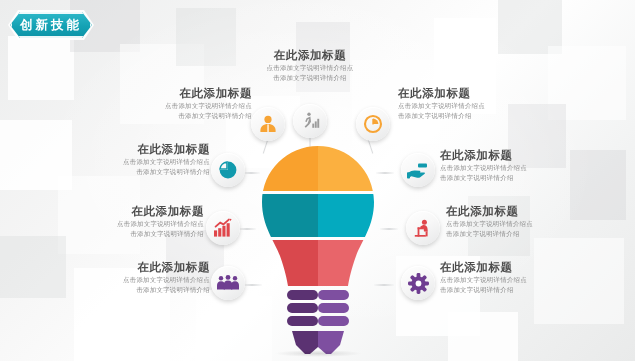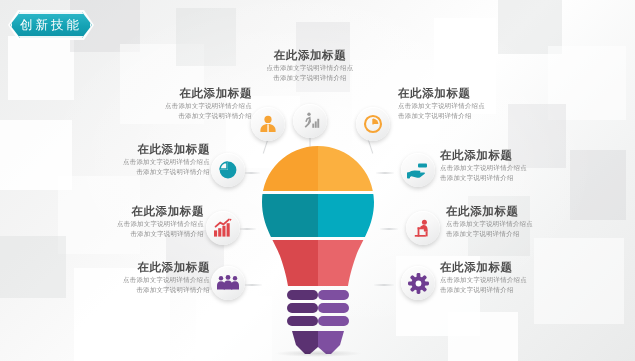--- a/index.html
+++ b/index.html
@@ -16,21 +16,21 @@
   .bgsq.d{background:rgba(222,224,225,.45);}
   .bgsq.e{background:rgba(255,255,255,.85);}
   .bgsq.f{background:rgba(208,210,212,.35);}
   #vig{position:absolute;inset:0;
     background:radial-gradient(ellipse at 50% 45%,rgba(255,255,255,.75) 0%,rgba(255,255,255,0) 62%);}
 
   
   #badge{position:absolute;left:8px;top:12px;height:26px;display:flex;align-items:center;}
   .badge-shape{position:relative;height:26px;padding:0 10px;display:flex;align-items:center;
     background:linear-gradient(180deg,#2eb8c9 0%,#14a2b4 55%,#0d93a6 100%);
-    color:#fff;font-size:12.5px;letter-spacing:3px;font-weight:400;
+    color:#fff;font-size:12.5px;letter-spacing:3px;font-weight:700;
     clip-path:polygon(10px 0,calc(100% - 10px) 0,100% 50%,calc(100% - 10px) 100%,10px 100%,0 50%);
     box-shadow:0 1px 3px rgba(0,0,0,.18);}
   .badge-ring{position:absolute;left:0;top:0;height:26px;width:100%;
     border:2px solid rgba(255,255,255,.92);
     clip-path:polygon(10px 0,calc(100% - 10px) 0,100% 50%,calc(100% - 10px) 100%,10px 100%,0 50%);
     box-sizing:border-box;pointer-events:none;}
   #badge-wrap{position:relative;padding:2px;background:rgba(255,255,255,.9);
     clip-path:polygon(10px 0,calc(100% - 10px) 0,100% 50%,calc(100% - 10px) 100%,10px 100%,0 50%);
     box-shadow:0 2px 4px rgba(0,0,0,.12);}
 

